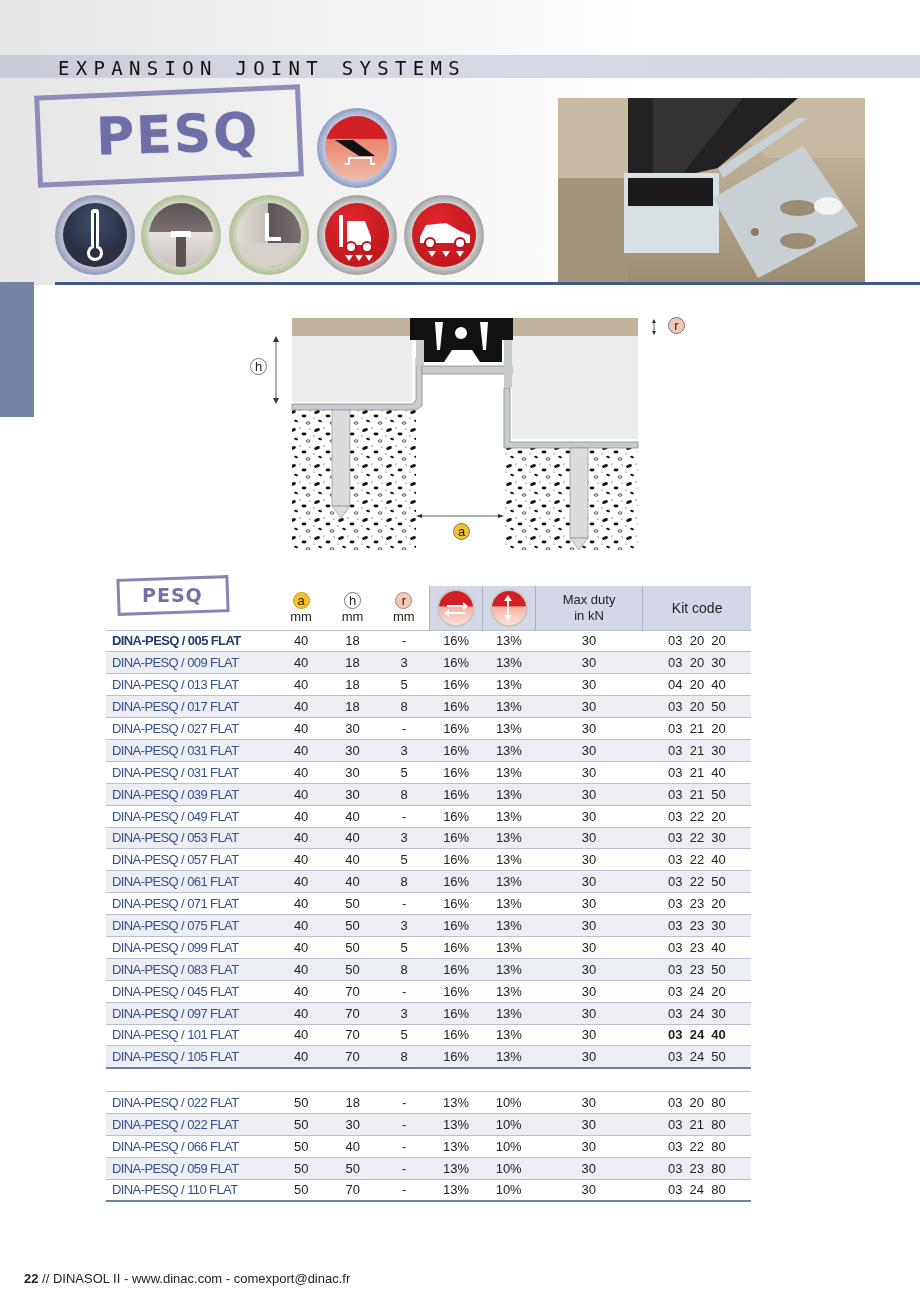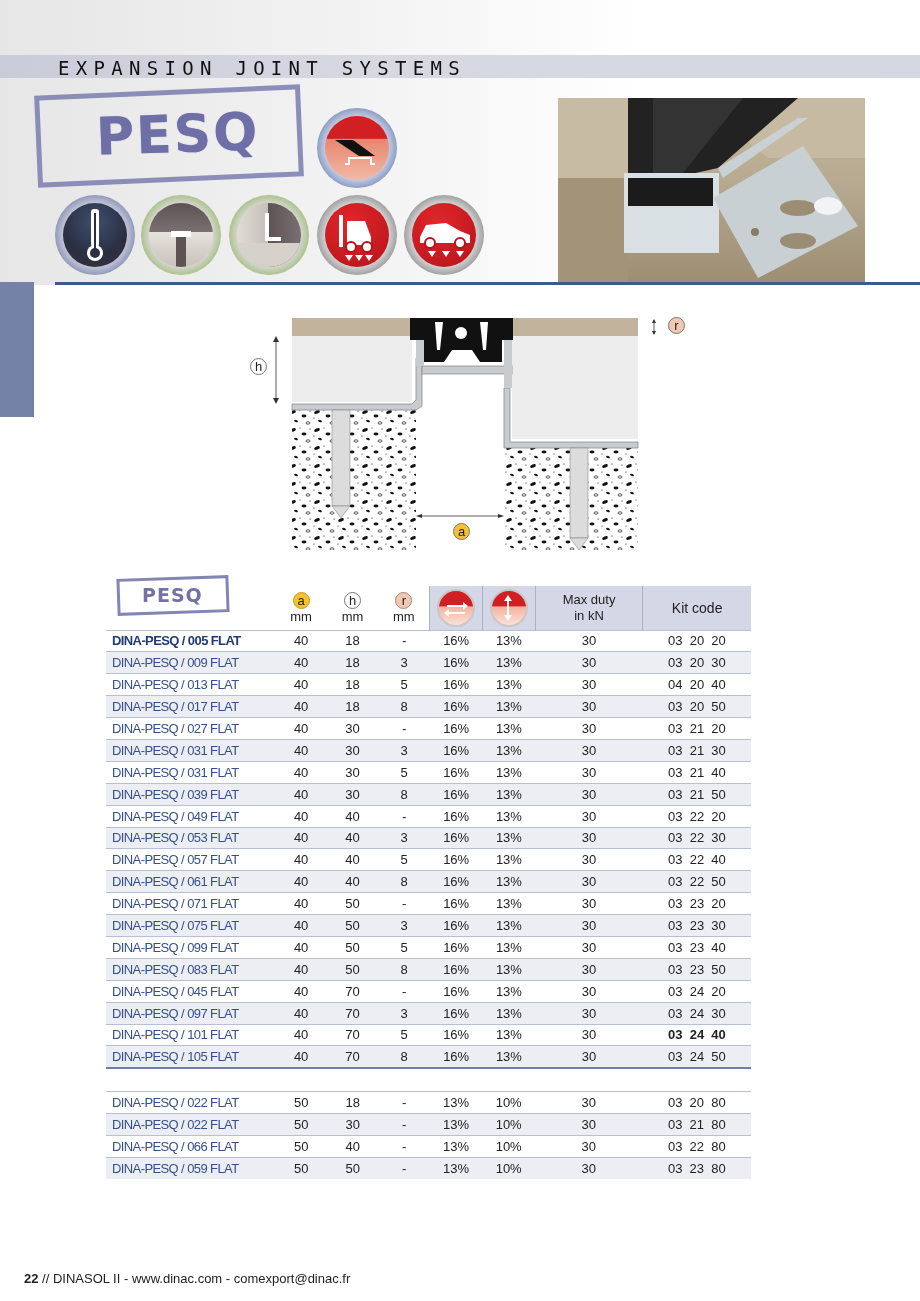--- a/index.html
+++ b/index.html
@@ -467,18 +467,28 @@
       <tr>
         <td class="name" style="width: 170px; white-space: pre;">DINA-PESQ / 059 FLAT</td>
         <td style="width: 52px; white-space: pre;">50</td>
         <td style="width: 52px; white-space: pre;">50</td>
         <td style="width: 52px; white-space: pre;">-</td>
         <td style="width: 53px; white-space: pre;">13%</td>
         <td style="width: 53px; white-space: pre;">10%</td>
         <td style="width: 109px; white-space: pre;">30</td>
         <td style="width: 109px; white-space: pre;">03  23  80</td>
       </tr>
+      <tr class="bottom-rule">
+        <td class="name" style="width: 170px; border-bottom: 2px solid rgb(111, 128, 166); white-space: pre;">DINA-PESQ / 110 FLAT</td>
+        <td style="width: 52px; border-bottom: 2px solid rgb(111, 128, 166); white-space: pre;">50</td>
+        <td style="width: 52px; border-bottom: 2px solid rgb(111, 128, 166); white-space: pre;">70</td>
+        <td style="width: 52px; border-bottom: 2px solid rgb(111, 128, 166); white-space: pre;">-</td>
+        <td style="width: 53px; border-bottom: 2px solid rgb(111, 128, 166); white-space: pre;">13%</td>
+        <td style="width: 53px; border-bottom: 2px solid rgb(111, 128, 166); white-space: pre;">10%</td>
+        <td style="width: 109px; border-bottom: 2px solid rgb(111, 128, 166); white-space: pre;">30</td>
+        <td style="width: 109px; border-bottom: 2px solid rgb(111, 128, 166); white-space: pre;">03  24  80</td>
+      </tr>
     </tbody>
 </table>
 
 <div class="footer">
   <b>22</b><span> // DINASOL II - www.dinac.com - comexport@dinac.fr</span>
 </div>
 
 </body></html>

